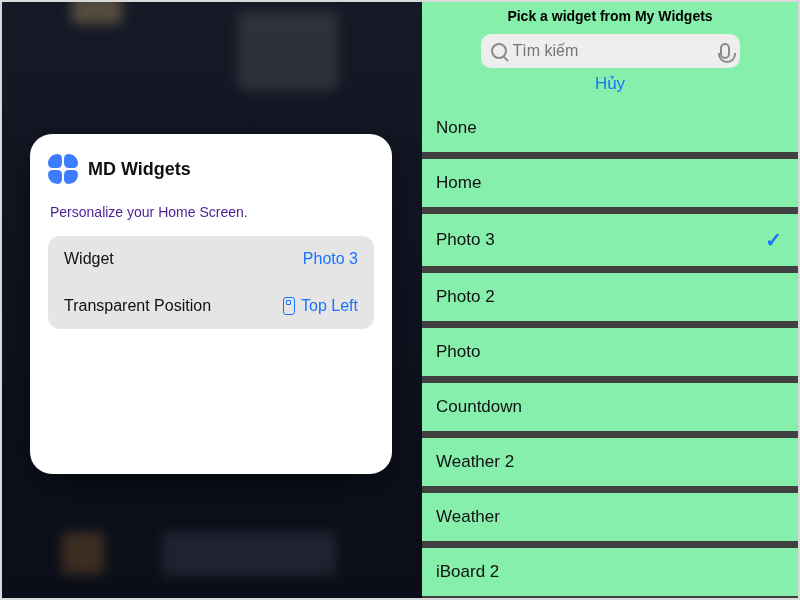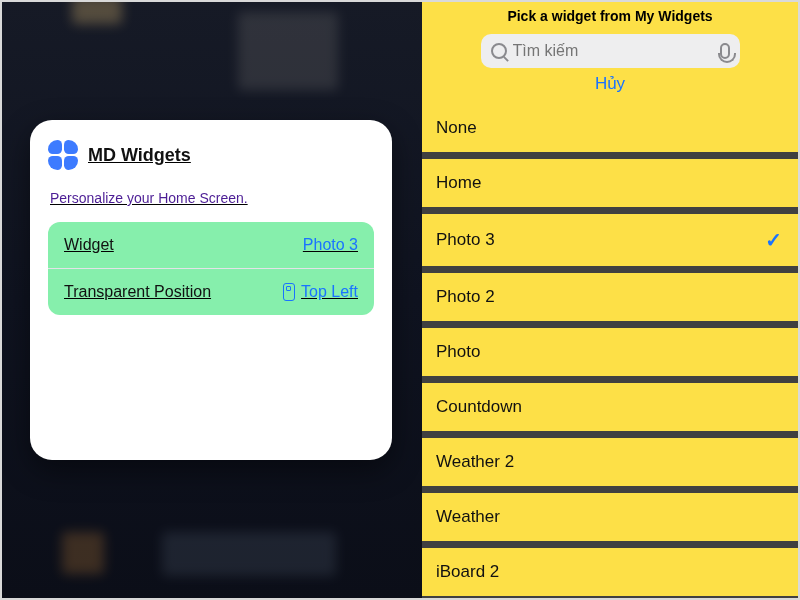--- a/index.html
+++ b/index.html
@@ -6,39 +6,39 @@
   html, body { width: 800px; height: 600px; overflow: hidden; font-family: -apple-system, "Helvetica Neue", Arial, sans-serif; }
   .root { display: flex; width: 800px; height: 600px; border: 2px solid #d9d9d9; }
   
   .left-pane { position: relative; width: 420px; height: 100%; background: linear-gradient(180deg,#161a26 0%, #0f1320 50%, #0b0e18 100%); overflow: hidden; }
   .blur-block { position: absolute; filter: blur(6px); background: #c9a96a; opacity: .35; border-radius: 4px; }
   .b1 { top: -6px; left: 70px; width: 50px; height: 28px; }
   .b2 { top: 10px; left: 236px; width: 100px; height: 78px; background:#e7e0d0; opacity:.12; }
   .b3 { top: 530px; left: 60px; width: 42px; height: 42px; background:#cf8a3d; opacity:.25; }
   .b4 { top: 530px; left: 160px; width: 174px; height: 44px; background:#728196; opacity:.18; }
 
-  .card { position: absolute; top: 118px; left: 28px; width: 362px; height: 340px; background: #fff; border-radius: 22px; padding: 20px 18px; box-shadow: 0 10px 30px rgba(0,0,0,.45); text-decoration: underline; }
+  .card { position: absolute; top: 132px; left: 28px; width: 362px; height: 340px; background: #fff; border-radius: 22px; padding: 20px 18px; box-shadow: 0 10px 30px rgba(0,0,0,.45); }
   .card-header { display: flex; align-items: center; gap: 10px; margin-bottom: 20px; }
   .app-icon { width: 30px; height: 30px; display: grid; grid-template: 1fr 1fr / 1fr 1fr; gap: 2px; }
   .app-icon span { background: #3d7bff; border-radius: 5px; }
   .app-icon span:nth-child(1){ border-top-left-radius:10px; }
   .app-icon span:nth-child(2){ border-top-right-radius:10px; }
   .app-icon span:nth-child(3){ border-bottom-left-radius:10px; }
   .app-icon span:nth-child(4){ border-bottom-right-radius:10px; }
   .card-title { font-size: 18px; font-weight: 600; color:#111; }
   .card-sub { font-size: 14px; color: #4c1d95; margin:4px 0 16px 2px; }
-  .settings-group { background: #86efac; border-radius: 12px; }
+  .settings-group { background: #e5e5e5; border-radius: 12px; }
   .setting-row { display: flex; justify-content: space-between; align-items: center; padding: 14px 16px; font-size: 16px; color:#111; border-bottom: 1px solid #e3e3e8; cursor: pointer; }
   .setting-row:last-child { border-bottom: none; gap: 28px; }
   .setting-value { color: #1a73ff; display: flex; align-items: center; gap: 6px; }
   .phone-icon { width: 12px; height: 18px; border: 1.6px solid #1a73ff; border-radius: 3px; position: relative; }
   .phone-icon::after { content:""; position:absolute; top:2px; left:2px; width:3px; height:3px; border:1.2px solid #1a73ff; border-radius:1px; }
 
   
-  .right-pane { flex:1; background:#fde047; display:flex; flex-direction:column; }
+  .right-pane { flex:1; background:#86efac; display:flex; flex-direction:column; }
   .picker-title { text-align:center; font-size:14px; font-weight:600; padding:6px 0 10px; }
   .search-row { display:flex; align-items:center; gap:6px; padding:0 10px 10px;flex-direction:column; }
   .search-box { flex:1; background:#eeeeef; border-radius:10px; display:flex; align-items:center; padding:8px 10px; }
   .search-box input { flex:1; border:none; background:transparent; font-size:16px; color:#8a8a8e; outline:none; }
   .search-icon { width:16px; height:16px; border:2px solid #8a8a8e; border-radius:50%; position:relative; margin-right:6px; }
   .search-icon::after { content:""; position:absolute; width:6px; height:2px; background:#8a8a8e; bottom:-3px; right:-4px; transform:rotate(45deg); }
   .mic-icon { width:10px; height:16px; border:2px solid #8a8a8e; border-radius:6px; position:relative; }
   .mic-icon::after { content:""; position:absolute; width:14px; height:8px; border:2px solid #8a8a8e; border-top:none; border-radius:0 0 10px 10px; left:-4px; bottom:-6px; }
   .cancel-link { color:#1a73ff; font-size:17px; cursor:pointer; padding:0 2px; }
   .list { flex:1; overflow:auto; }

